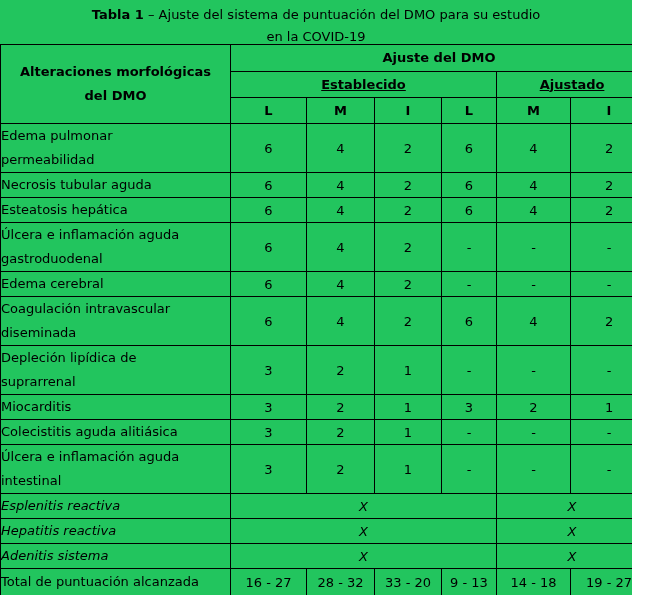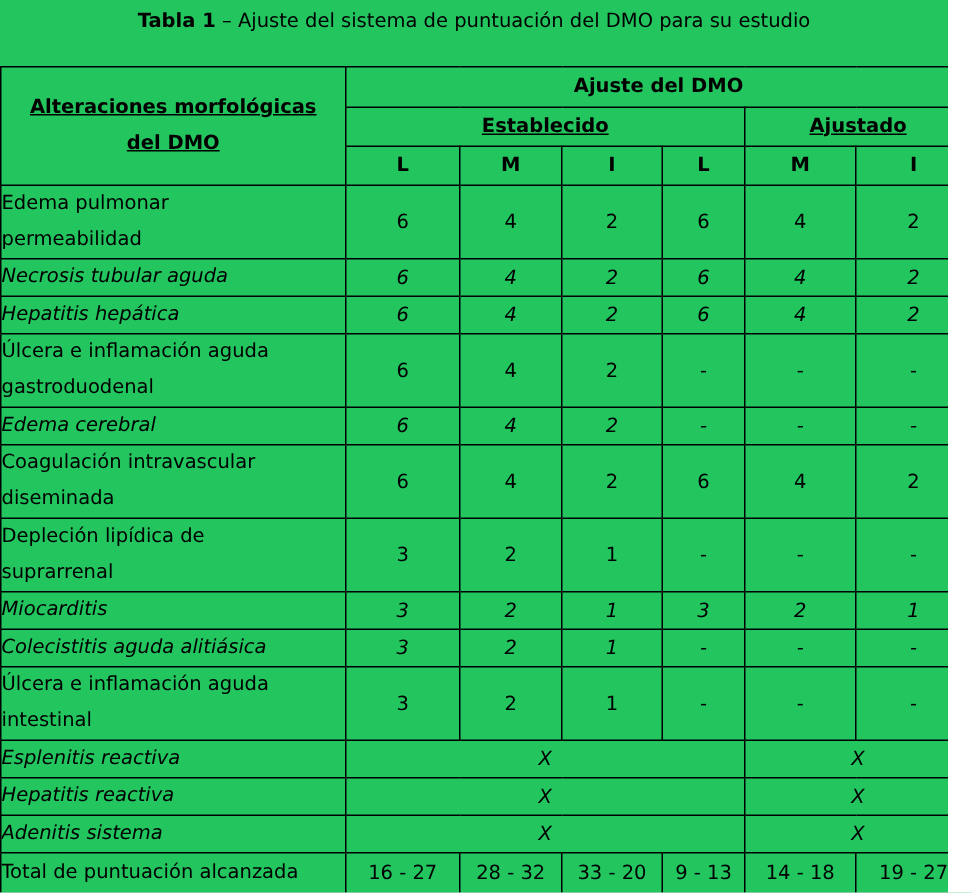--- a/index.html
+++ b/index.html
@@ -27,43 +27,44 @@
   }
   table.dmo th, table.dmo td {
     border: 1.5px solid #000;
     font-size: 13px;
     font-weight: normal;
     vertical-align: middle;
     padding: 0;
     overflow: hidden;
   }
   table.dmo th { font-weight: bold; text-align: center; line-height: 24px; }
-  th.corner { white-space: pre-line; text-decoration: underline; }
+  th.corner { white-space: pre-line; }
   td.label {
     text-align: left;
     padding: 1px 6px;
     line-height: 24px;
     white-space: pre-line;
   }
   td.val { text-align: center; }
   tr.hdr1 { height: 27px; }
   tr.hdr2 { height: 26px; text-decoration: underline; }
   tr.hdr3 { height: 26px; }
-  tr.rs   { height: 24px; font-style: italic; }
+  tr.rs   { height: 24px; }
   tr.rd   { height: 49px; }
   tr.xrow { height: 25px; font-style: italic; }
   tr.total{ height: 27px; }
 </style>
 </head>
 <body>
 
 <div class="page">
 
   <div class="caption">
     <div><span class="bold">Tabla 1</span><span> – Ajuste del sistema de puntuación del DMO para su estudio</span></div>
+    <div>en la COVID-19</div>
   </div>
 
   <table class="dmo">
     <colgroup>
       <col style="width:230px">
         <col style="width:76px">
         <col style="width:68px">
         <col style="width:67px">
         <col style="width:55px">
         <col style="width:74px">
@@ -101,21 +102,21 @@
       <tr class="rs">
         <td class="label">Necrosis tubular aguda</td>
         <td class="val">6</td>
         <td class="val">4</td>
         <td class="val">2</td>
         <td class="val">6</td>
         <td class="val">4</td>
         <td class="val">2</td>
       </tr>
       <tr class="rs">
-        <td class="label">Hepatitis hepática</td>
+        <td class="label">Esteatosis hepática</td>
         <td class="val">6</td>
         <td class="val">4</td>
         <td class="val">2</td>
         <td class="val">6</td>
         <td class="val">4</td>
         <td class="val">2</td>
       </tr>
       <tr class="rd">
         <td class="label">Úlcera e inflamación aguda
 gastroduodenal</td>

